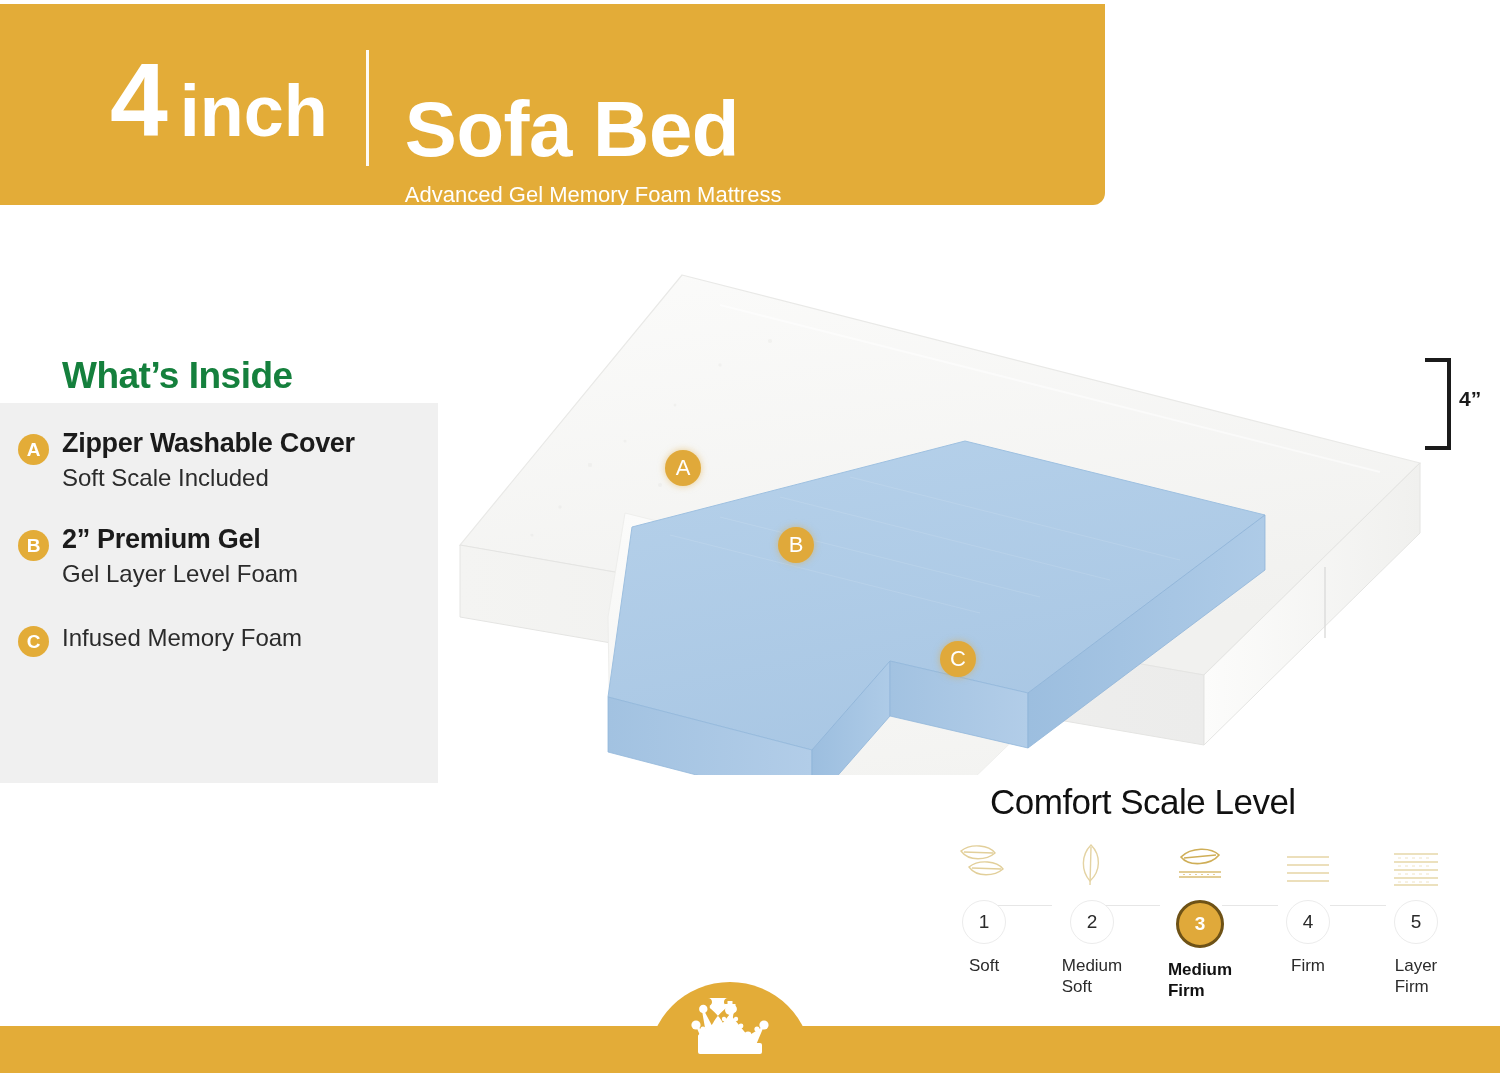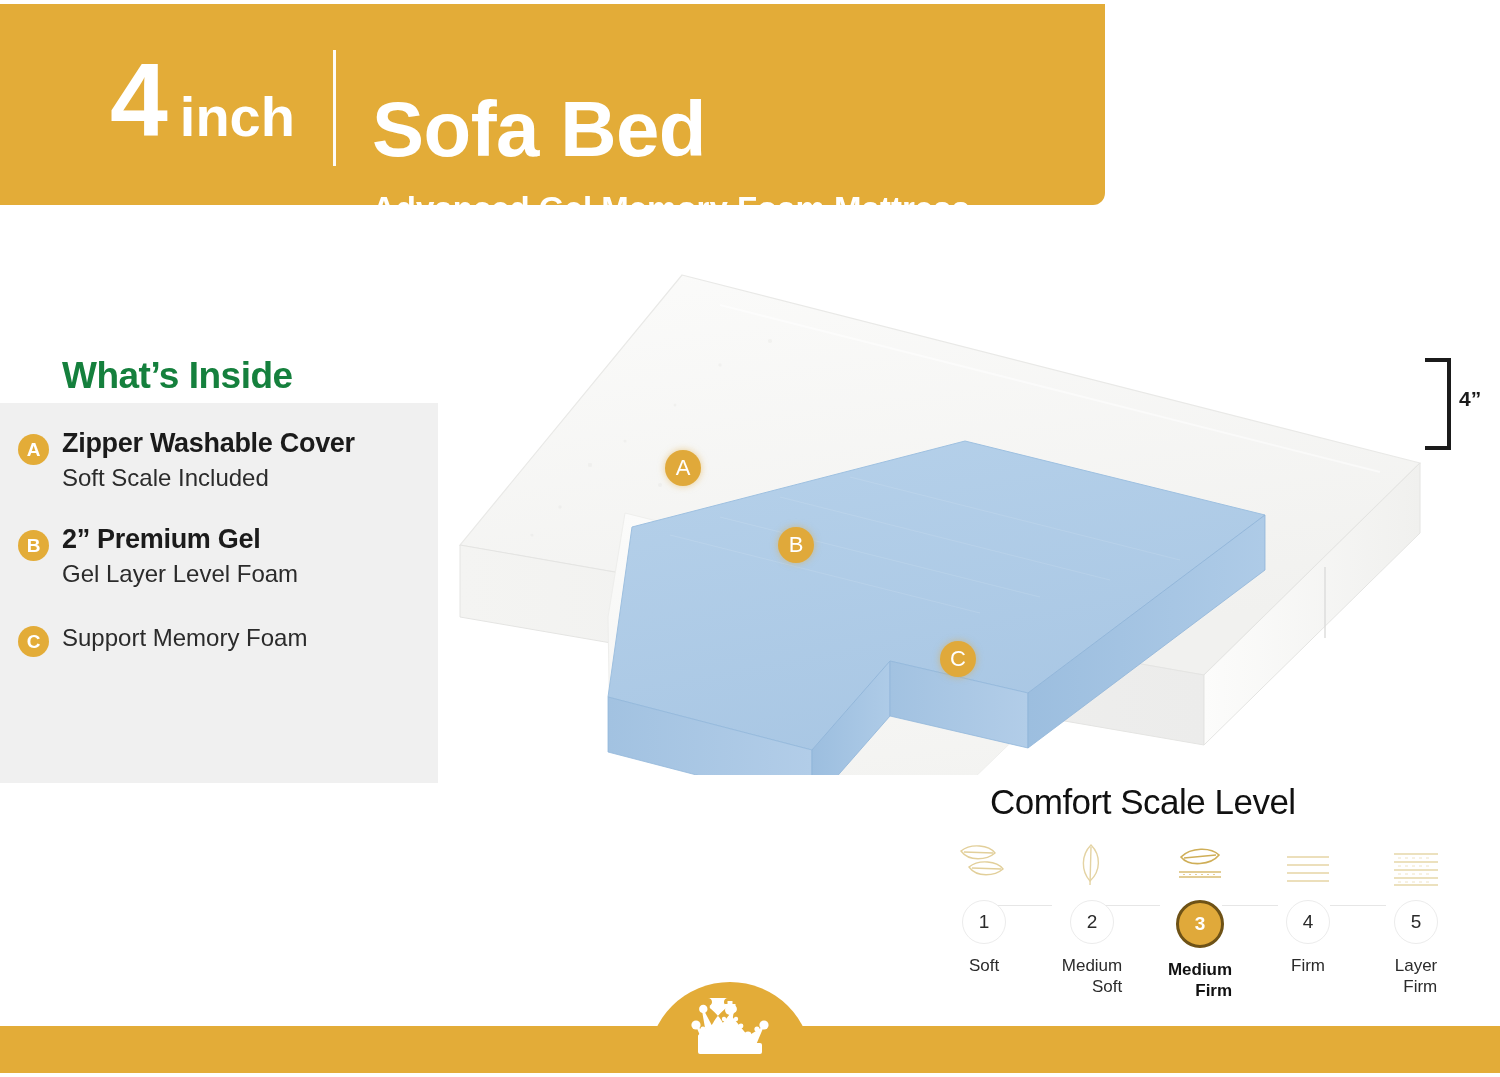--- a/index.html
+++ b/index.html
@@ -41,21 +41,21 @@
     color: #ffffff;
     padding-top: 14px;
   }
   .size-number {
     font-size: 104px;
     font-weight: 700;
     line-height: 0.9;
     letter-spacing: -2px;
   }
   .size-unit {
-    font-size: 56px;
+    font-size: 72px;
     font-weight: 600;
     margin-left: 14px;
     line-height: 0.9;
   }
   .header-divider {
     width: 3px;
     height: 116px;
     background: #ffffff;
     margin: 10px 36px 0 38px;
     opacity: 0.95;
@@ -65,23 +65,23 @@
     padding-top: 4px;
   }
   .title-main {
     font-size: 78px;
     font-weight: 700;
     line-height: 1.0;
     letter-spacing: -0.5px;
     margin-top: 46px;
   }
   .title-sub {
-    font-size: 33px;
-    font-weight: 700;
-    margin-top: 22px;
+    font-size: 22px;
+    font-weight: 400;
+    margin-top: 14px;
     letter-spacing: 0px;
   }
 
   
   .whats-inside-title {
     position: absolute;
     left: 62px;
     top: 355px;
     font-size: 37px;
     font-weight: 700;
@@ -234,21 +234,21 @@
   .scale-node.active {
     background: #e0a93a;
     border: 3px solid #6e5216;
     color: #ffffff;
     font-weight: 700;
   }
   .scale-label {
     margin-top: 11px;
     font-size: 17px;
     color: #2b2b2b;
-    text-align: right;
+    text-align: left;
     line-height: 1.25;
   }
   .scale-label.active { font-weight: 700; color: #111111; }
   .connector {
     position: absolute;
     top: 69px;
     height: 1.4px;
     background: #e6e6e6;
     z-index: 1;
   }
@@ -330,21 +330,21 @@
       <div class="badge">B</div>
       <div class="item-text">
         <div class="item-title">2” Premium Gel</div>
         <div class="item-sub">Gel Layer Level Foam</div>
       </div>
     </div>
 
     <div class="inside-item">
       <div class="badge">C</div>
       <div class="item-text">
-        <div class="item-sub">Support Memory Foam</div>
+        <div class="item-sub">Infused Memory Foam</div>
       </div>
     </div>
 
   </div>
 
   <div class="mattress-wrap">
     <svg class="mattress-svg" viewBox="0 0 1010 530">
       <defs>
         <linearGradient id="topFace" x1="0" y1="0" x2="0.3" y2="1">
           <stop offset="0%" stop-color="#fbfbfa"></stop>

